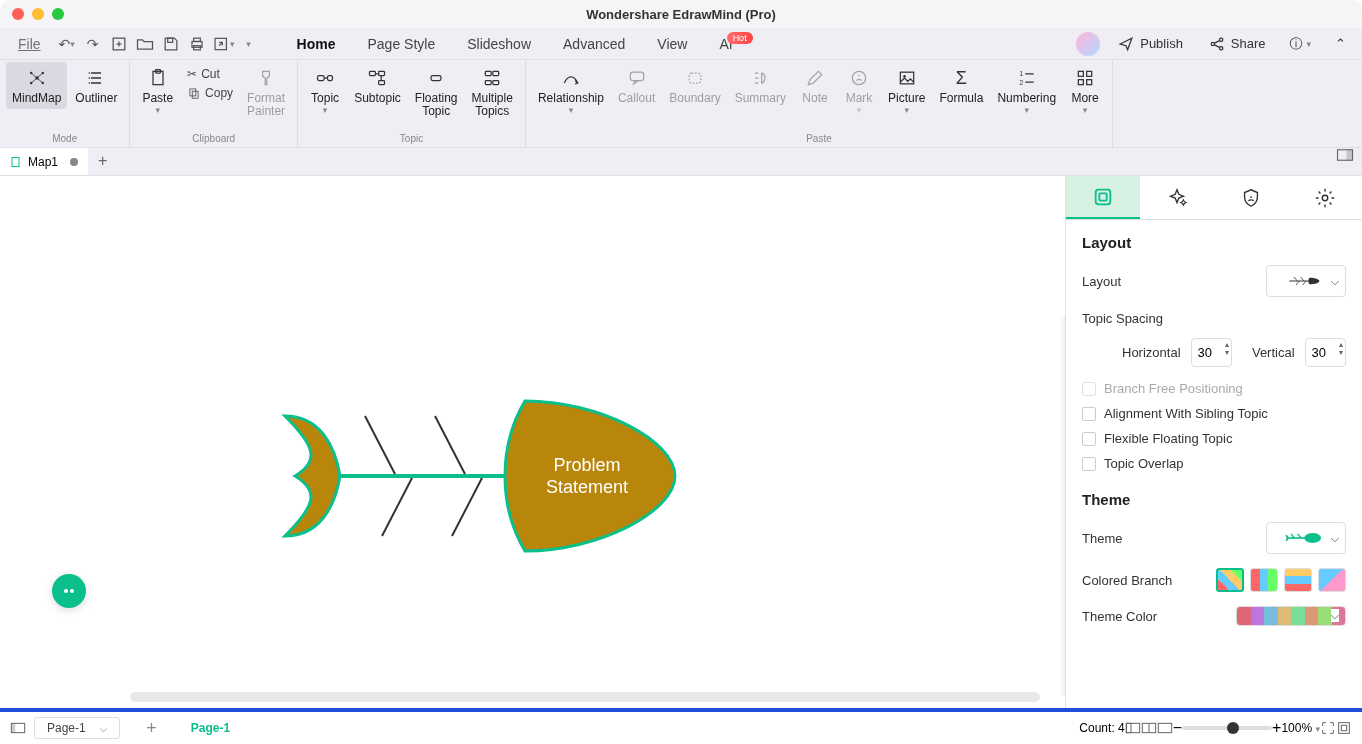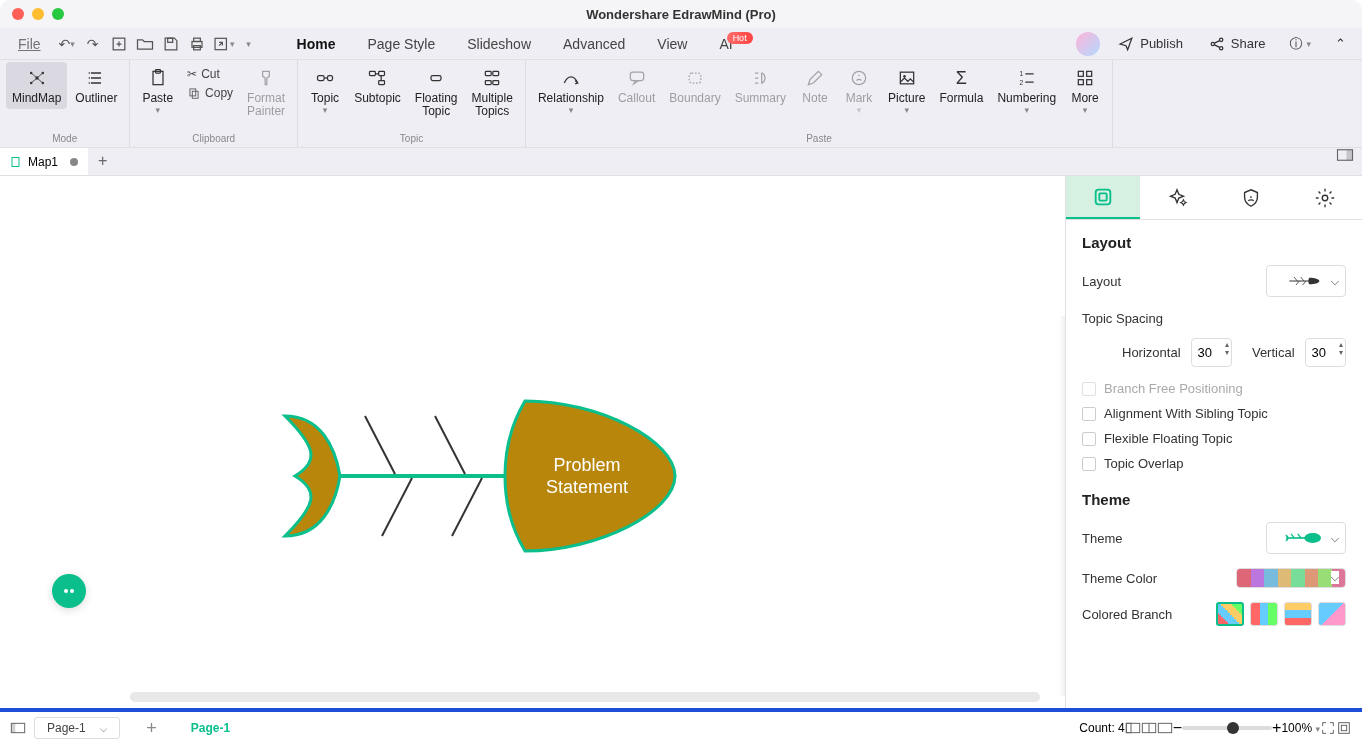--- a/index.html
+++ b/index.html
@@ -512,41 +512,41 @@
         <div class="theme-preview">
           <svg width="50" height="20" viewBox="0 0 60 24">
               <path d="M8 12h22" stroke="#0abf8c" stroke-width="2"></path>
               <path d="M12 7l4 5M20 7l4 5" stroke="#0abf8c" stroke-width="1.5"></path>
               <ellipse cx="38" cy="12" rx="10" ry="6" fill="#0abf8c"></ellipse>
               <path d="M5 8c3 0 4 2 4 4s-1 4-4 4c2-2 2-6 0-8z" fill="#0abf8c"></path>
             </svg>
         </div>
       </div>
       <div class="sp-row">
+        <span class="sp-label">Colored Branch</span>
+        <div class="branch-opts">
+          <div class="branch-opt active" style="background:linear-gradient(45deg,#f66 25%,#6cf 25% 50%,#fc6 50% 75%,#6f6 75%);"></div>
+          <div class="branch-opt" style="background:linear-gradient(90deg,#f66 33%,#6cf 33% 66%,#6f6 66%);"></div>
+          <div class="branch-opt" style="background:linear-gradient(0deg,#f66 33%,#6cf 33% 66%,#fc6 66%);"></div>
+          <div class="branch-opt" style="background:linear-gradient(135deg,#6cf 50%,#f9c 50%);"></div>
+        </div>
+      </div>
+      <div class="sp-row">
         <span class="sp-label">Theme Color</span>
         <div class="color-strip">
           <div class="cs" style="background:#d67"></div>
             <div class="cs" style="background:#b7d"></div>
             <div class="cs" style="background:#7bd"></div>
             <div class="cs" style="background:#db7"></div>
             <div class="cs" style="background:#7d9"></div>
             <div class="cs" style="background:#d97"></div>
             <div class="cs" style="background:#9d7"></div>
             <div class="cs" style="background:#d79"></div>
         </div>
       </div>
-      <div class="sp-row">
-        <span class="sp-label">Colored Branch</span>
-        <div class="branch-opts">
-          <div class="branch-opt active" style="background:linear-gradient(45deg,#f66 25%,#6cf 25% 50%,#fc6 50% 75%,#6f6 75%);"></div>
-          <div class="branch-opt" style="background:linear-gradient(90deg,#f66 33%,#6cf 33% 66%,#6f6 66%);"></div>
-          <div class="branch-opt" style="background:linear-gradient(0deg,#f66 33%,#6cf 33% 66%,#fc6 66%);"></div>
-          <div class="branch-opt" style="background:linear-gradient(135deg,#6cf 50%,#f9c 50%);"></div>
-        </div>
-      </div>
     </div>
   </div>
 </div>
 
 <div class="status-bar">
   <div class="sb-sec">
     <svg width="16" height="14" viewBox="0 0 24 18">
         <rect x="2" y="2" width="20" height="14" fill="none" stroke="#666" stroke-width="1.5"></rect>
         <rect x="2" y="2" width="6" height="14" fill="#666" opacity="0.3"></rect>
       </svg>

